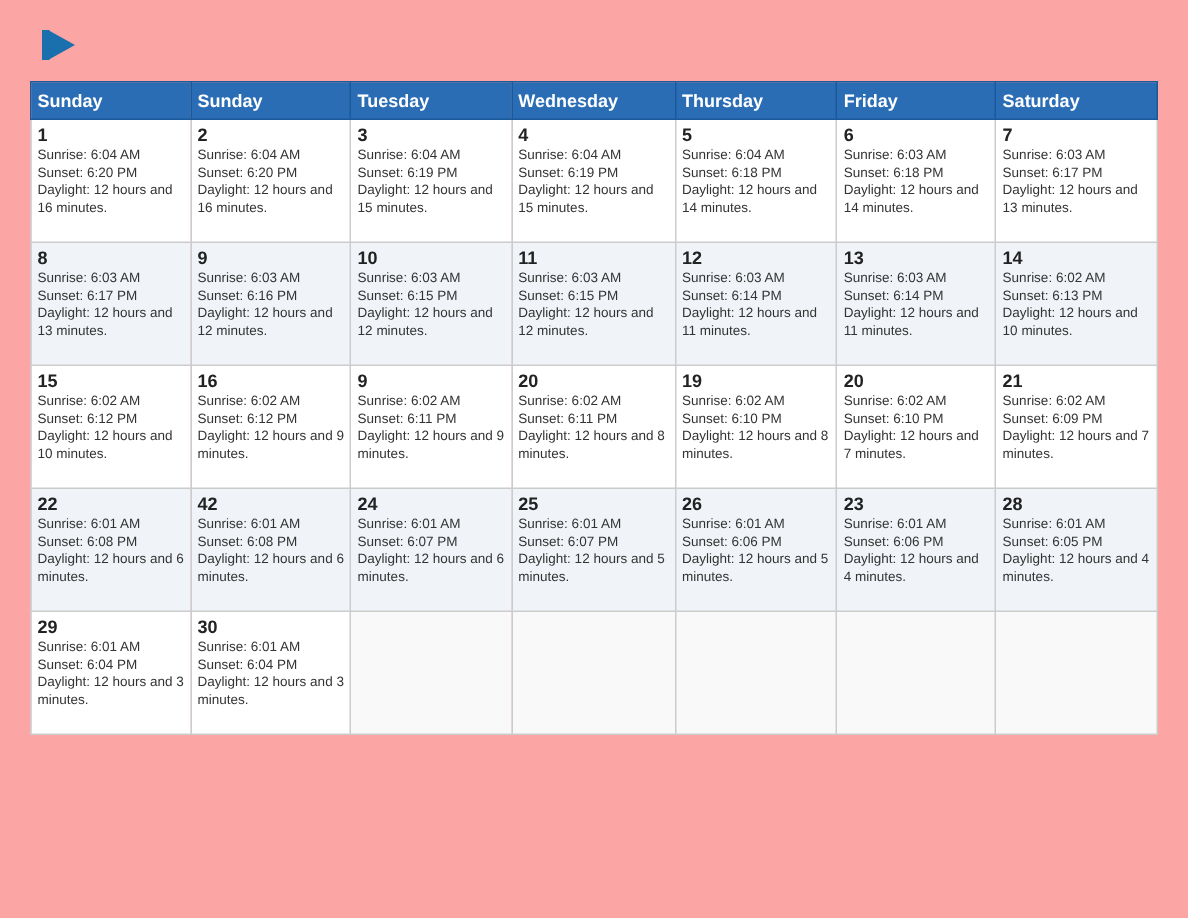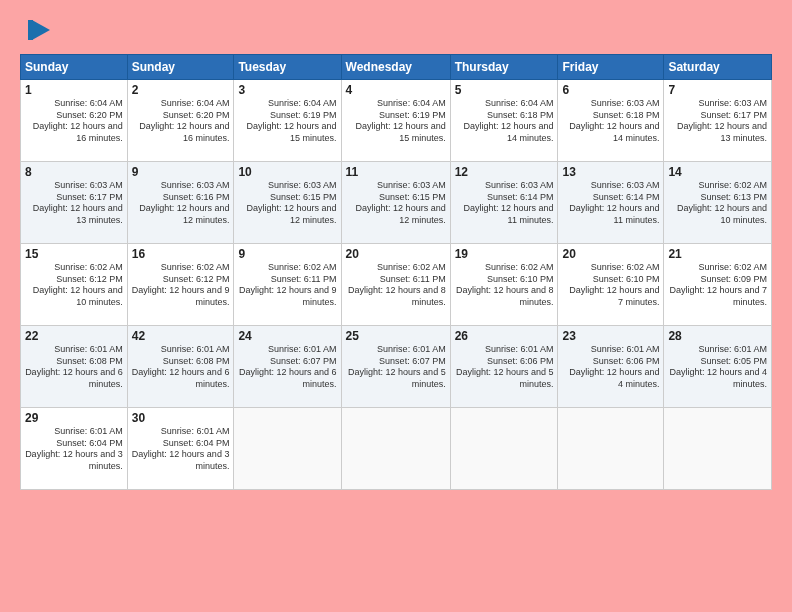--- a/index.html
+++ b/index.html
@@ -87,21 +87,20 @@
       font-size: 12px;
       font-weight: bold;
       color: #222;
       display: block;
       margin-bottom: 1px;
     }
     .day-info {
       font-size: 9px;
       color: #333;
       line-height: 1.3;
-      text-align: right;
     }
     .empty-cell {
       background: #f9f9f9 !important;
     }
   </style>
 </head>
 <body>
 
 <div class="page">
   <div class="header">

